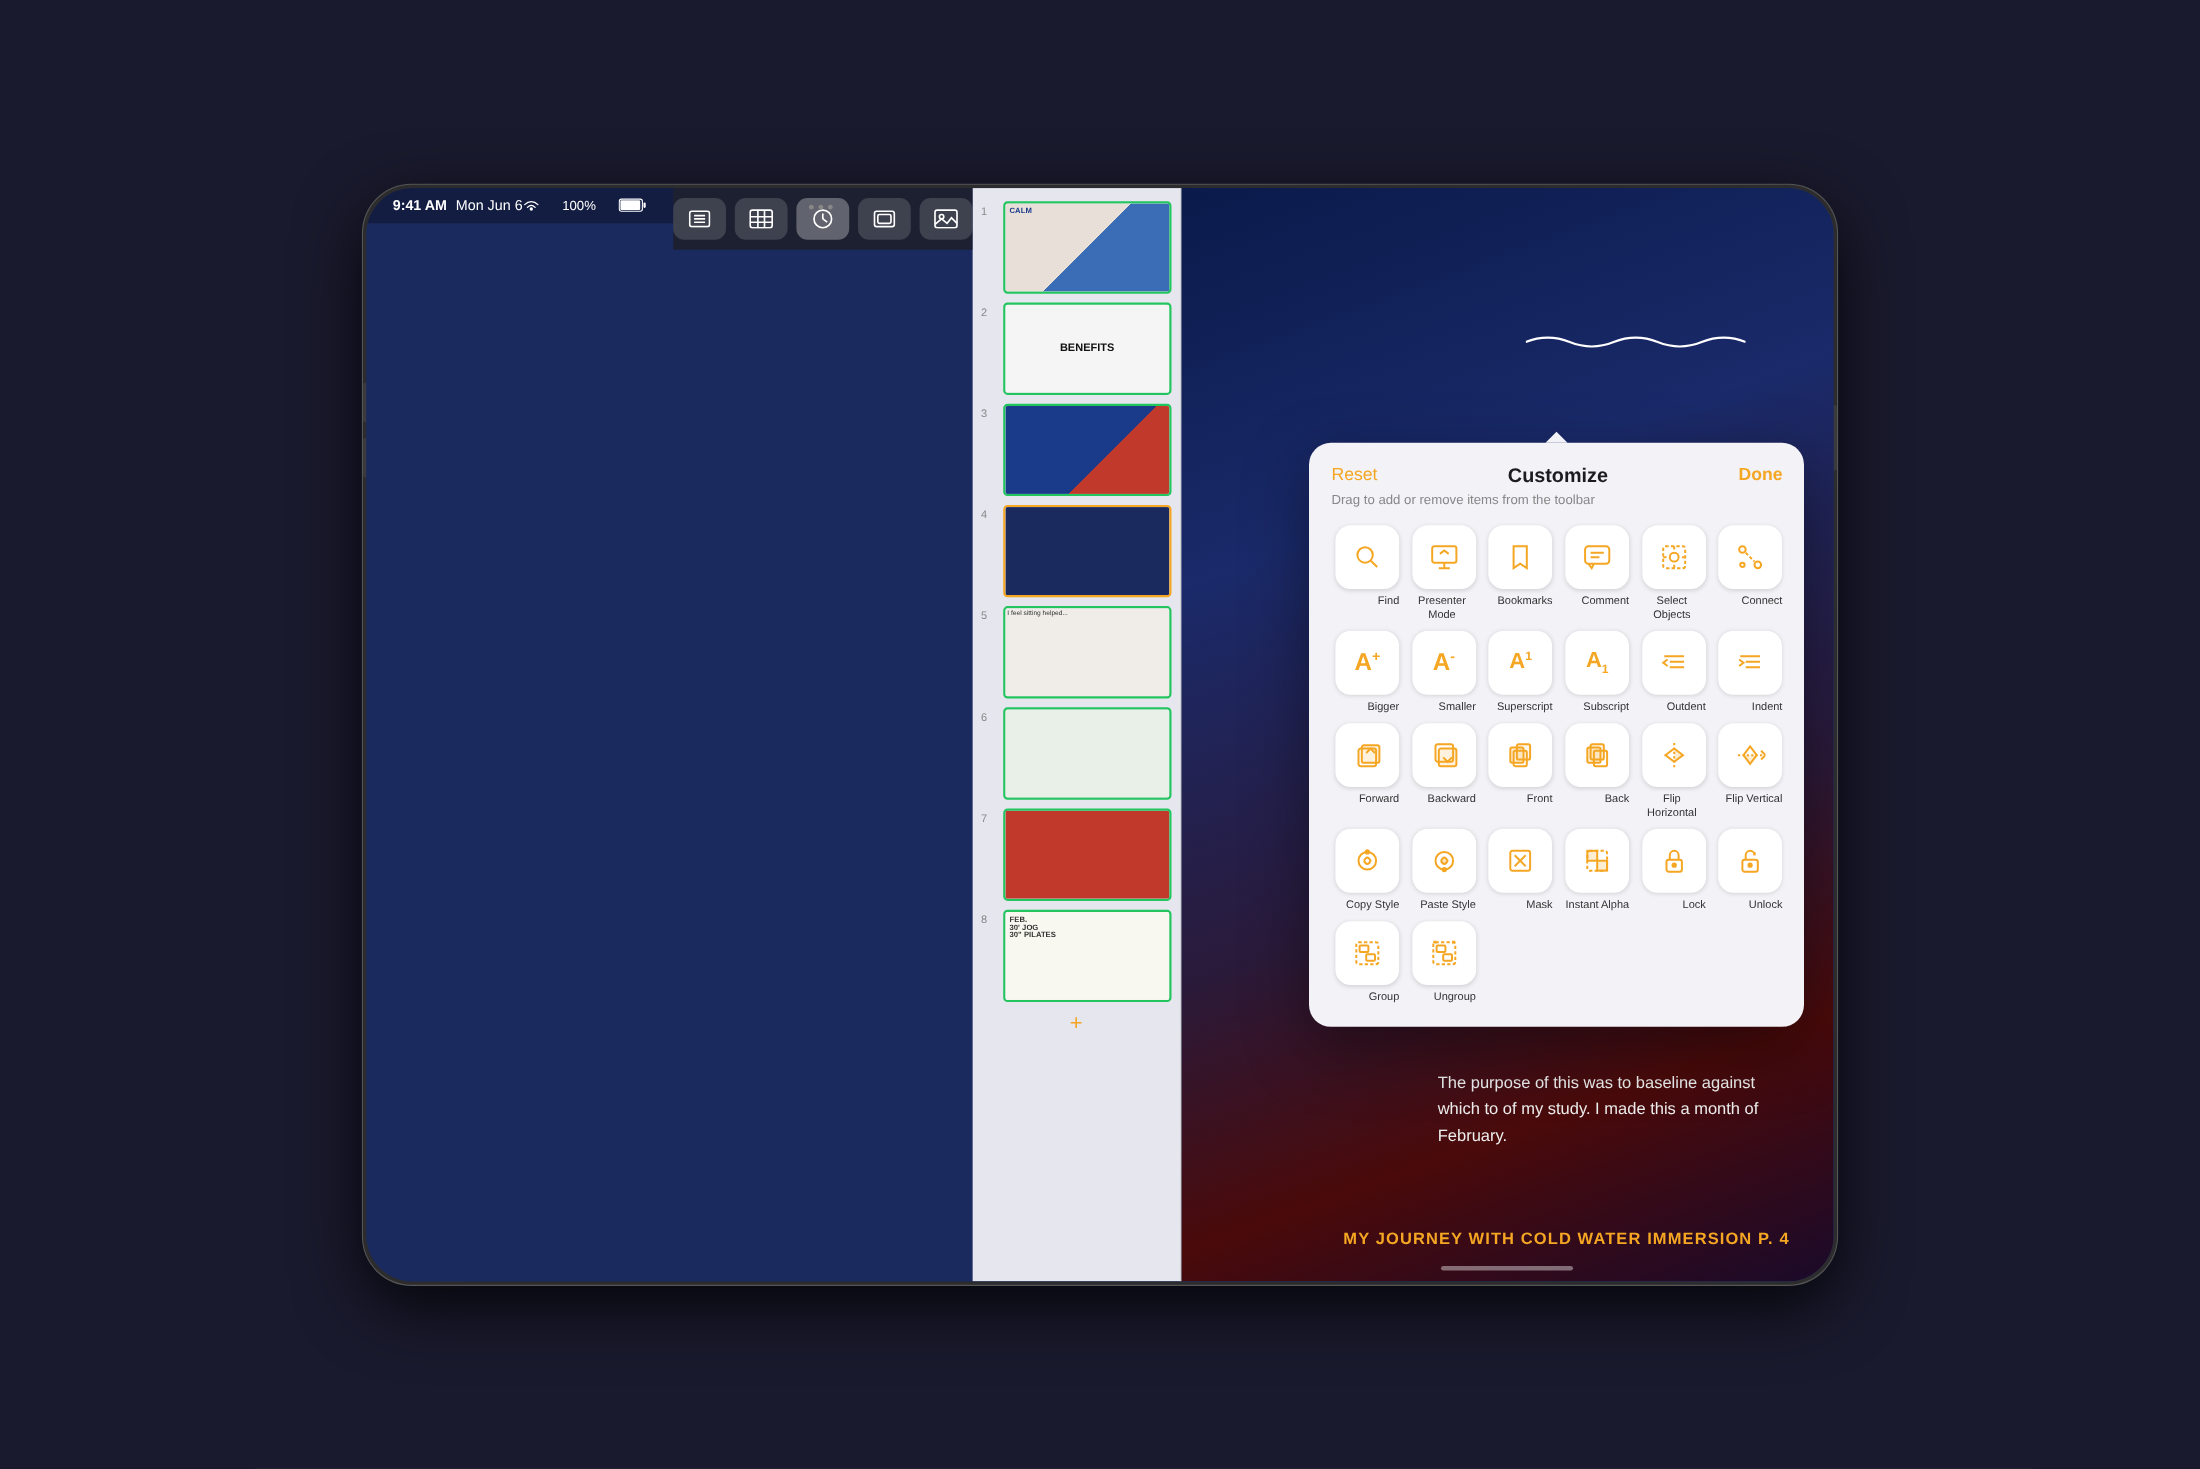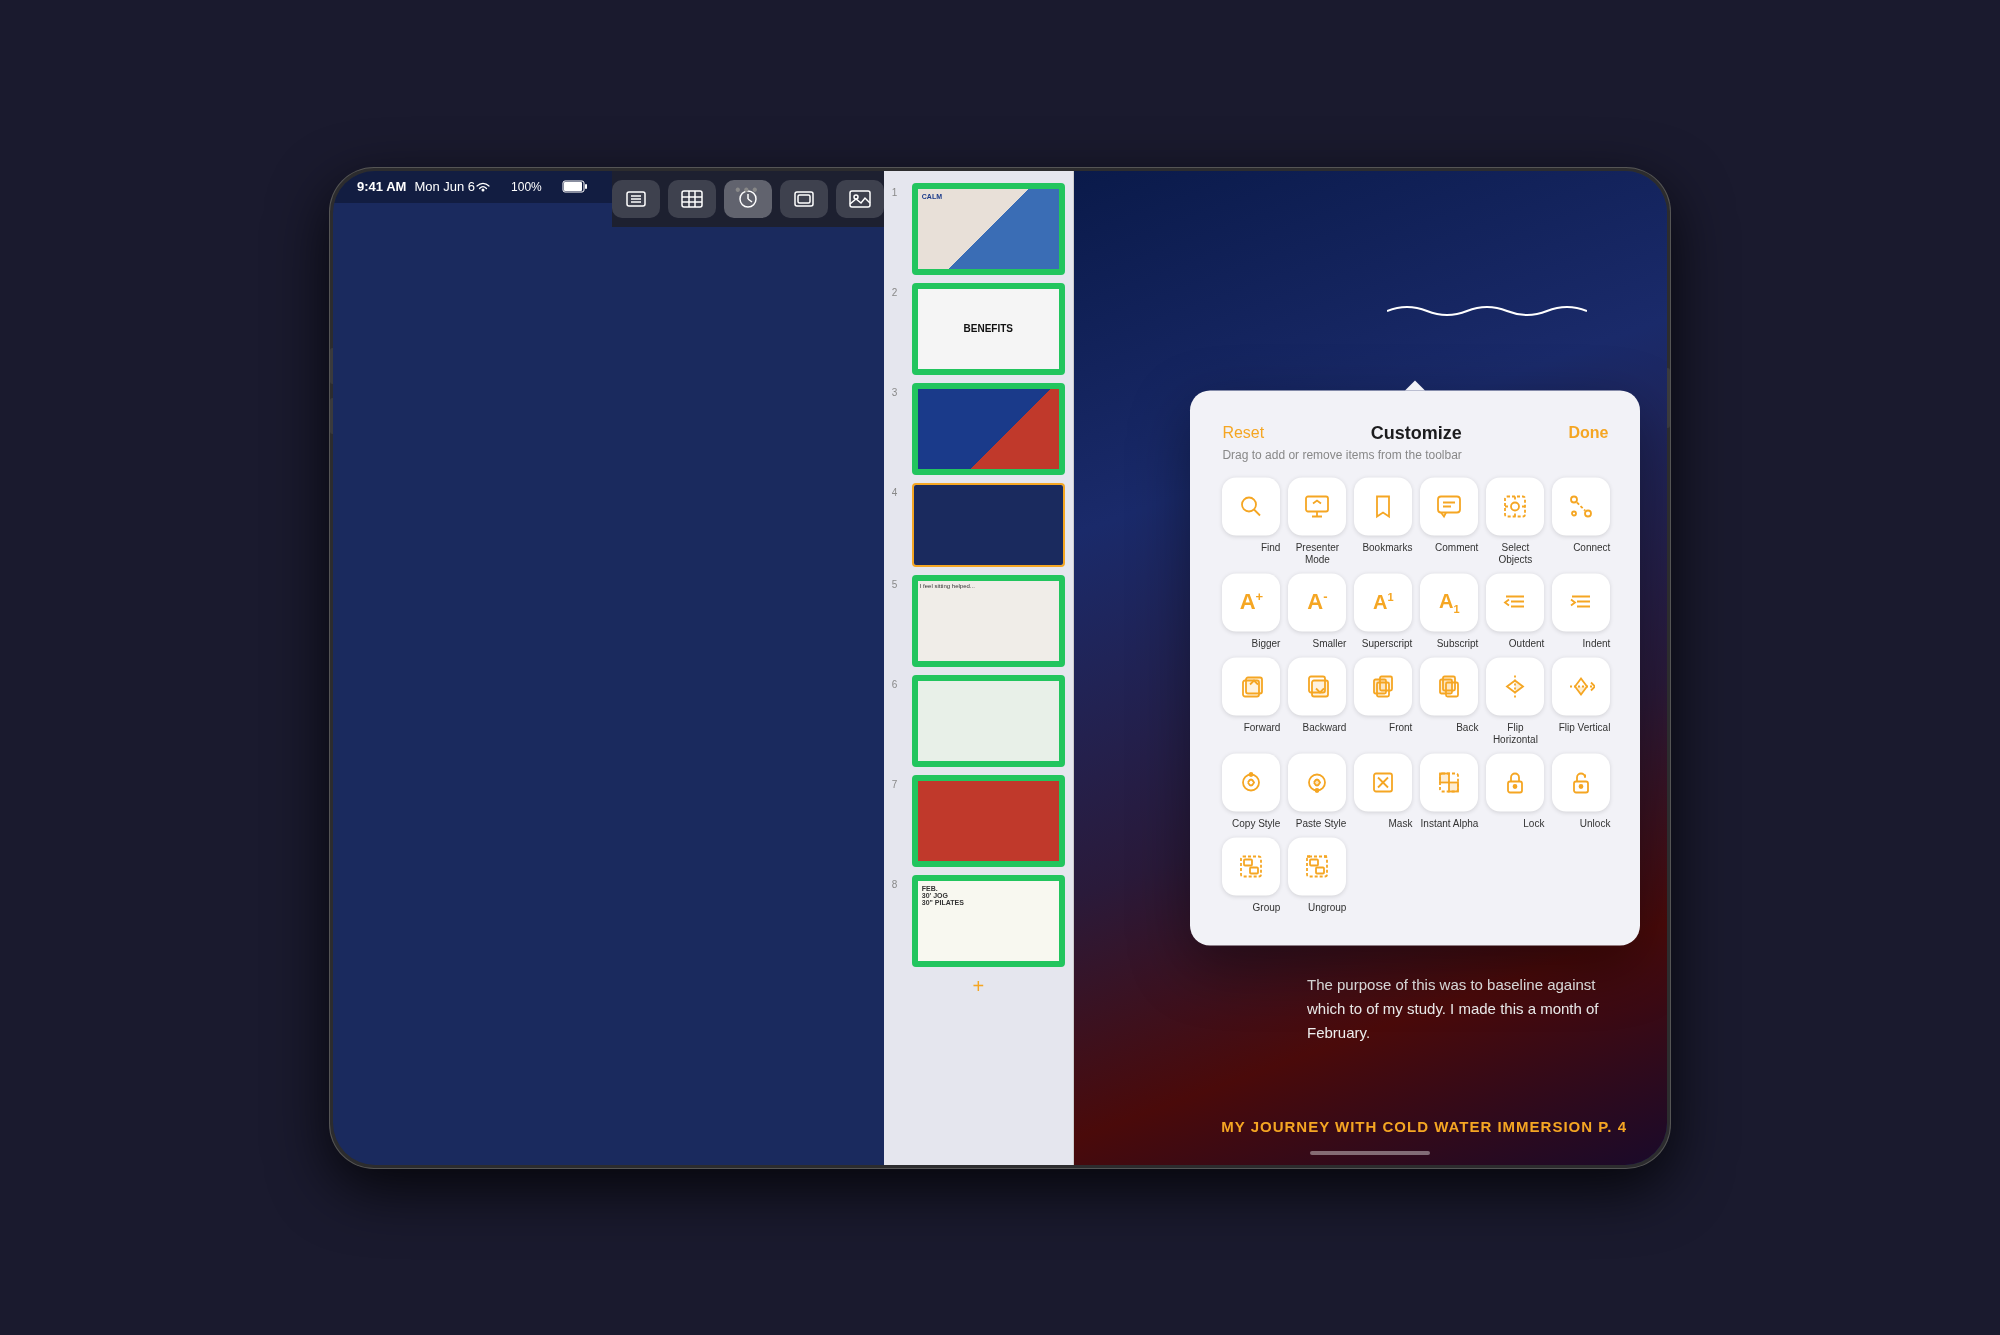--- a/index.html
+++ b/index.html
@@ -148,21 +148,21 @@
       color: #888;
       width: 14px;
       flex-shrink: 0;
       padding-top: 4px;
     }
 
     .page-thumb-img {
       flex: 1;
       border-radius: 4px;
       overflow: hidden;
-      border: 6px solid #22c55e;
+      border: 2px solid #22c55e;
     }
 
     .thumb-content {
       width: 100%;
       height: 80px;
       position: relative;
     }
 
     .thumb-1 { background: linear-gradient(135deg, #e8e0d8 50%, #3a6db5 50%); }
     .thumb-2 { background: #f5f5f5; display: flex; align-items: center; justify-content: center; }
@@ -271,21 +271,21 @@
 
     
     .customize-dialog {
       position: absolute;
       top: 50%;
       left: 50%;
       transform: translate(-40%, -50%);
       width: 450px;
       background: #f2f2f7;
       border-radius: 20px;
-      padding: 32px;
+      padding: 20px;
       z-index: 100;
       box-shadow: 0 20px 60px rgba(0,0,0,0.4);
     }
 
     .dialog-header {
       display: flex;
       align-items: center;
       justify-content: space-between;
       margin-bottom: 4px;
     }

